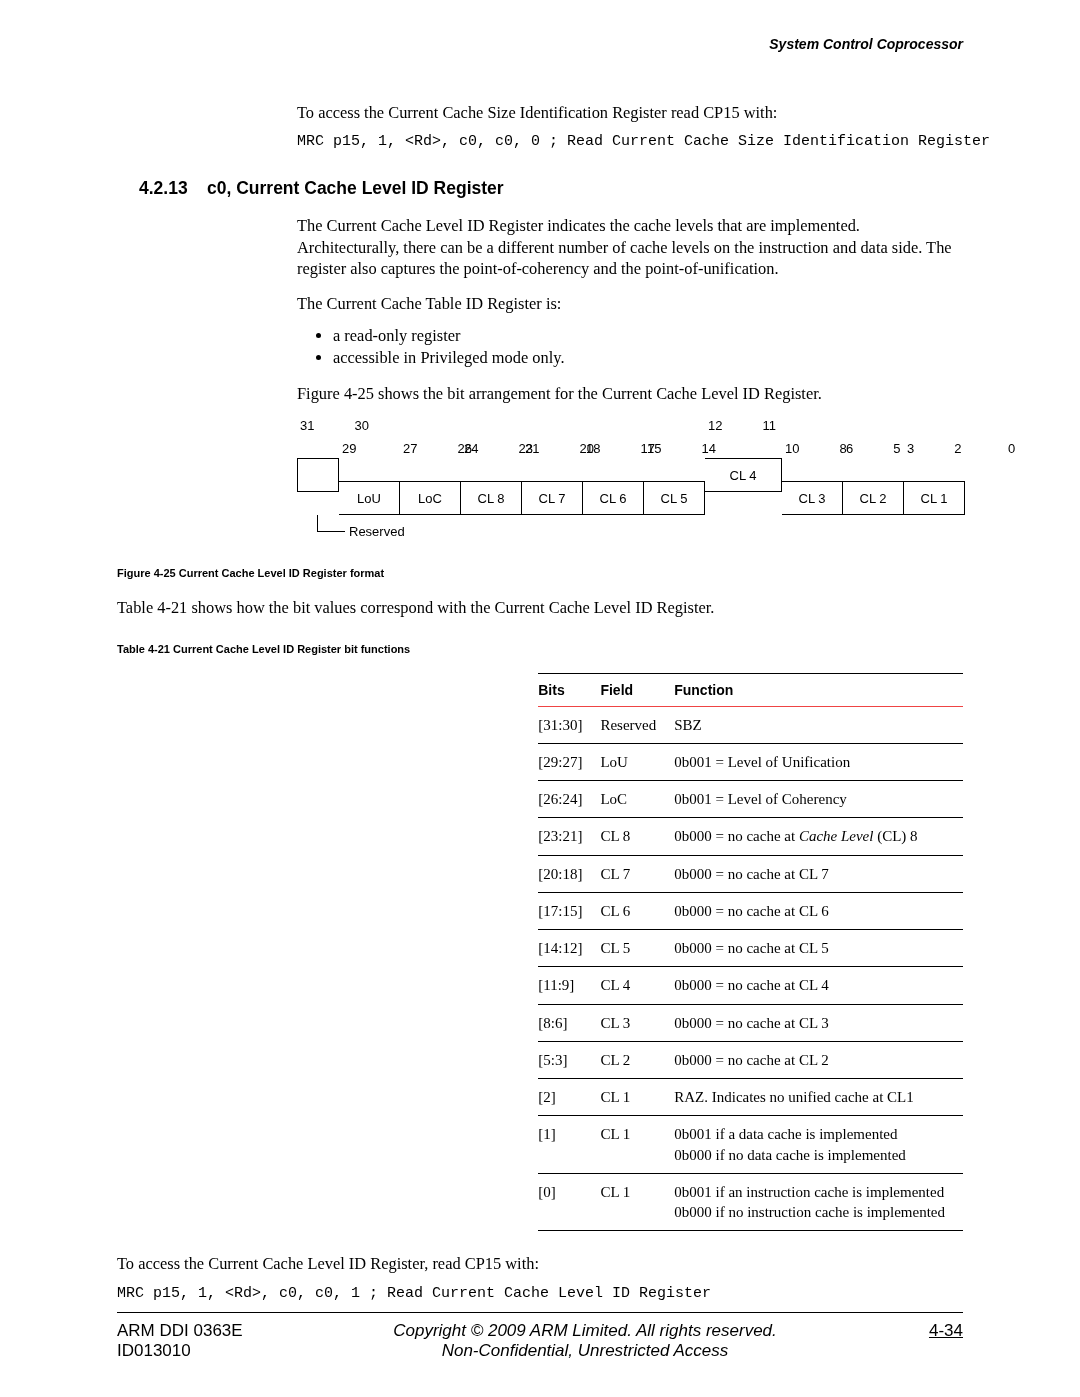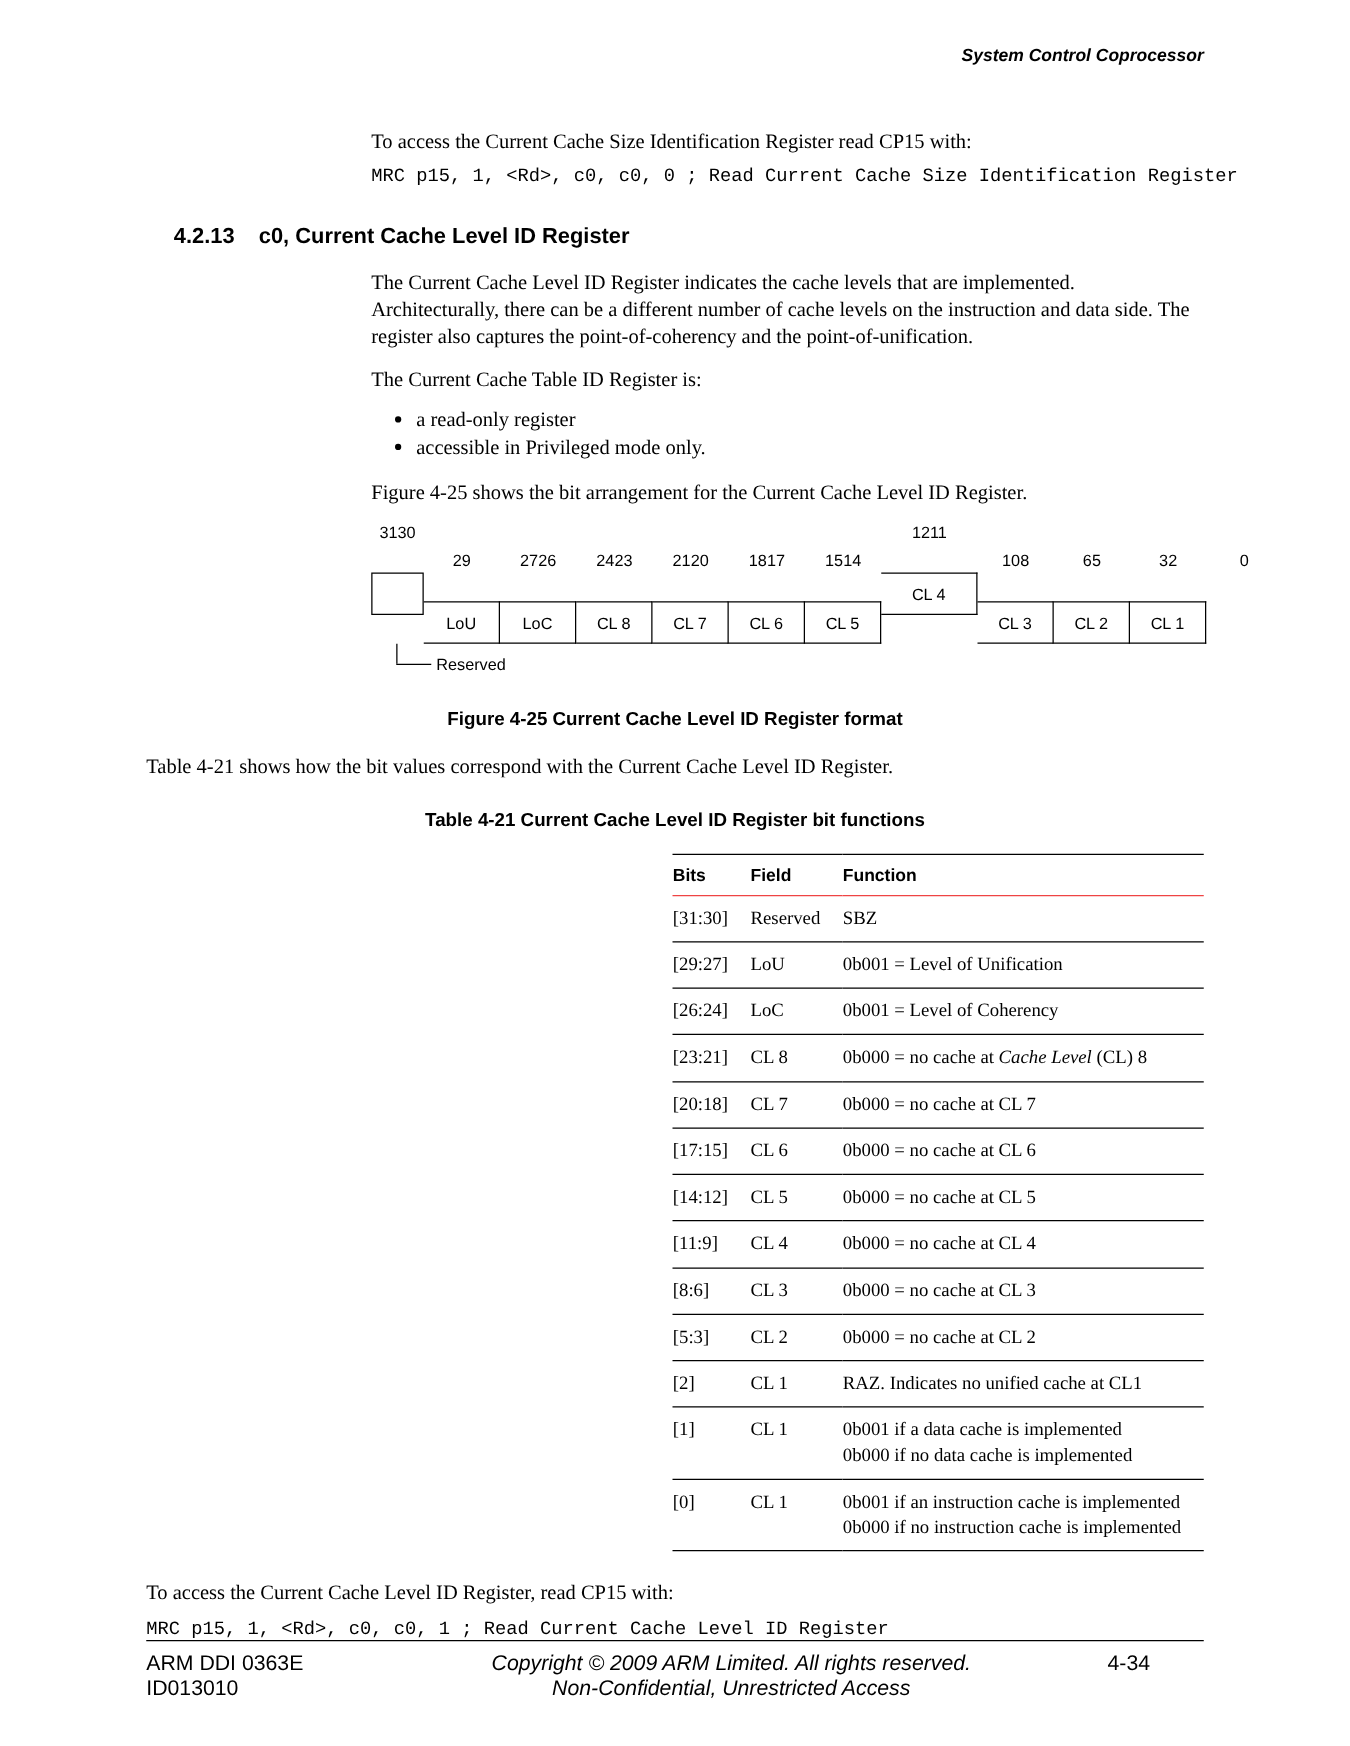--- a/index.html
+++ b/index.html
@@ -55,21 +55,22 @@
   .bit-labels {
     display: flex;
     font-family: Arial, Helvetica, sans-serif;
     font-size: 13px;
     margin-bottom: 2px;
   }
   .bit-labels .cell-top {
     box-sizing: border-box;
     padding: 0 3px;
     display: flex;
-    justify-content: center;
+    justify-content: flex-start;
+    gap: 40px;
   }
   .reg-row { display: flex; }
   .reg-cell {
     box-sizing: border-box;
     border: 1px solid #000;
     height: 34px;
     font-family: Arial, Helvetica, sans-serif;
     font-size: 13px;
     display: flex; align-items: center; justify-content: center;
   }
@@ -84,22 +85,22 @@
     font-family: Arial, Helvetica, sans-serif;
     font-size: 13px;
   }
   .stub .line-v { position:absolute; left:20px; top:-6px; width:1px; height:16px; background:#000; }
   .stub .line-h { position:absolute; left:20px; top:10px; width:28px; height:1px; background:#000; }
   .stub .lbl { position:absolute; left:52px; top:3px; }
 
   .fig-caption, .tbl-caption {
     font-family: Arial, Helvetica, sans-serif;
     font-weight: bold;
-    font-size: 15px;
-    text-align: center;
+    font-size: 11px;
+    text-align: left;
     margin: 24px 0 18px 0;
   }
 
   
   table.bits {
     border-collapse: collapse;
     margin-left: auto;
     margin-right: 0;
     font-size: 15px;
   }
@@ -134,22 +135,23 @@
     font-family: Arial, Helvetica, sans-serif;
   }
   .footer .center {
     flex: 1 1 auto;
     text-align: center;
     font-family: Arial, Helvetica, sans-serif;
     font-style: italic;
   }
   .footer .right {
     width: 120px; flex: 0 0 120px;
-    text-align: center;
-    font-family: Arial, Helvetica, sans-serif;
+    text-align: right;
+    font-family: Arial, Helvetica, sans-serif;
+    text-decoration: underline;
   }
 </style>
 </head>
 <body>
 
 <div class="page">
   <div class="running-header">System Control Coprocessor</div>
 
   <div class="indent-block">
     <p class="body-text">To access the Current Cache Size Identification Register read CP15 with:</p>

